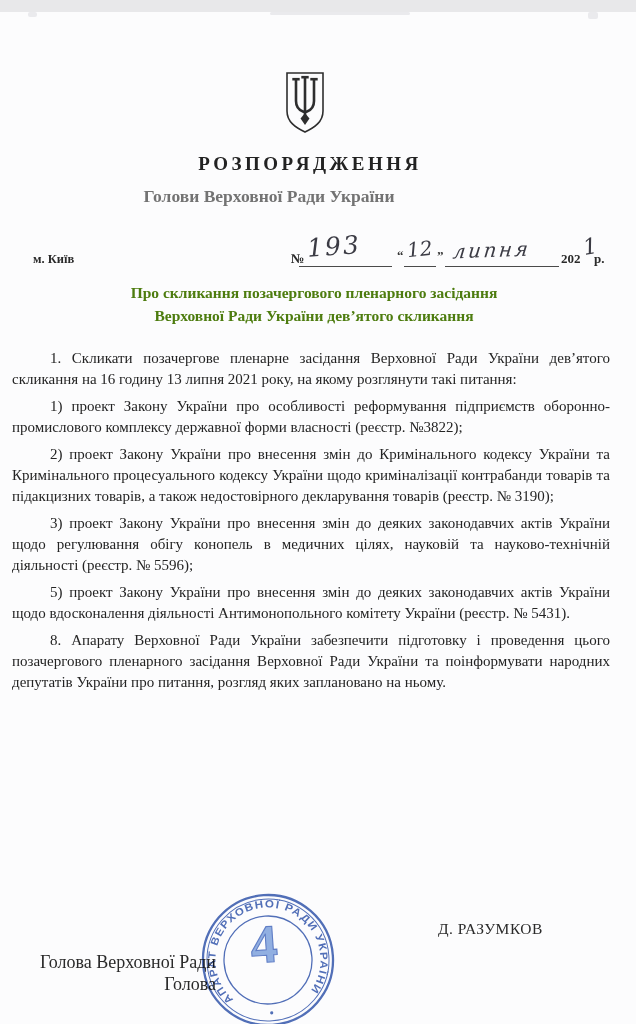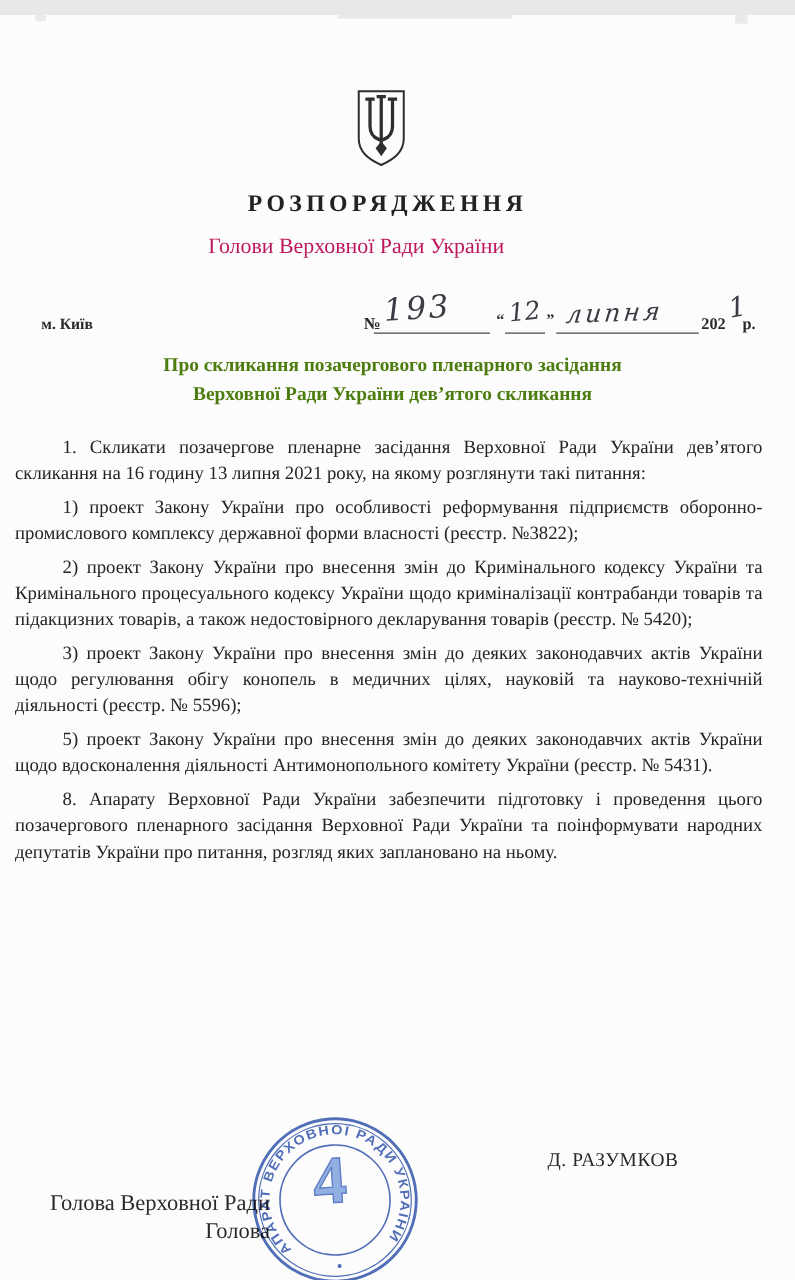--- a/index.html
+++ b/index.html
@@ -16,22 +16,22 @@
   .artifact { position: absolute; background: rgba(140,145,158,0.16); border-radius: 2px; }
 
   
   .emblem { position: absolute; left: 283px; top: 58px; width: 44px; height: 66px; }
   .doc-type {
     position: absolute; left: 192px; top: 141px; width: 236px;
     text-align: center; font-weight: bold; font-size: 19px; letter-spacing: 3.5px;
     color: #222;
   }
   .doc-issuer {
-    position: absolute; left: 150px; top: 174px; width: 270px;
-    text-align: center; font-size: 17.5px; color: #be185d;
+    position: absolute; left: 134px; top: 174px; width: 270px;
+    text-align: center; font-size: 17.5px; color: #737373; font-weight: bold;
   }
 
   
   .meta-label { position: absolute; font-weight: bold; font-size: 12.5px; color: #2a2a2a; }
   .meta-city { left: 33px; top: 240px; }
   .meta-no { left: 291px; top: 239px; font-size: 13.5px; }
   .meta-quote { position: absolute; top: 236px; font-size: 13px; font-weight: bold; color: #333; }
   .q-open { left: 397px; }
   .q-close { left: 437px; }
   .meta-year { left: 561px; top: 239px; font-size: 13px; }
@@ -119,21 +119,21 @@
   <span class="meta-label meta-year-suffix">р.</span>
 
   <div class="doc-title">
     <div>Про скликання позачергового пленарного засідання</div>
     <div>Верховної Ради України дев’ятого скликання</div>
   </div>
 
   <div class="doc-body">
     <p>1. Скликати позачергове пленарне засідання Верховної Ради України дев’ятого скликання на 16 годину 13 липня 2021 року, на якому розглянути такі питання:</p>
     <p>1) проект Закону України про особливості реформування підприємств оборонно-промислового комплексу державної форми власності (реєстр. №3822);</p>
-    <p>2) проект Закону України про внесення змін до Кримінального кодексу України та Кримінального процесуального кодексу України щодо криміналізації контрабанди товарів та підакцизних товарів, а також недостовірного декларування товарів (реєстр. № 5420);</p>
+    <p>2) проект Закону України про внесення змін до Кримінального кодексу України та Кримінального процесуального кодексу України щодо криміналізації контрабанди товарів та підакцизних товарів, а також недостовірного декларування товарів (реєстр. № 3190);</p>
     <p>3) проект Закону України про внесення змін до деяких законодавчих актів України щодо регулювання обігу конопель в медичних цілях, науковій та науково-технічній діяльності (реєстр. № 5596);</p>
     <p>5) проект Закону України про внесення змін до деяких законодавчих актів України щодо вдосконалення діяльності Антимонопольного комітету України (реєстр. № 5431).</p>
     <p>8. Апарату Верховної Ради України забезпечити підготовку і проведення цього позачергового пленарного засідання Верховної Ради України та поінформувати народних депутатів України про питання, розгляд яких заплановано на ньому.</p>
   </div>
 
   <div class="sig-left">
     <div>Голова Верховної Ради</div>
     <div>Голова</div>
   </div>
   <div class="sig-right">Д. РАЗУМКОВ</div>

